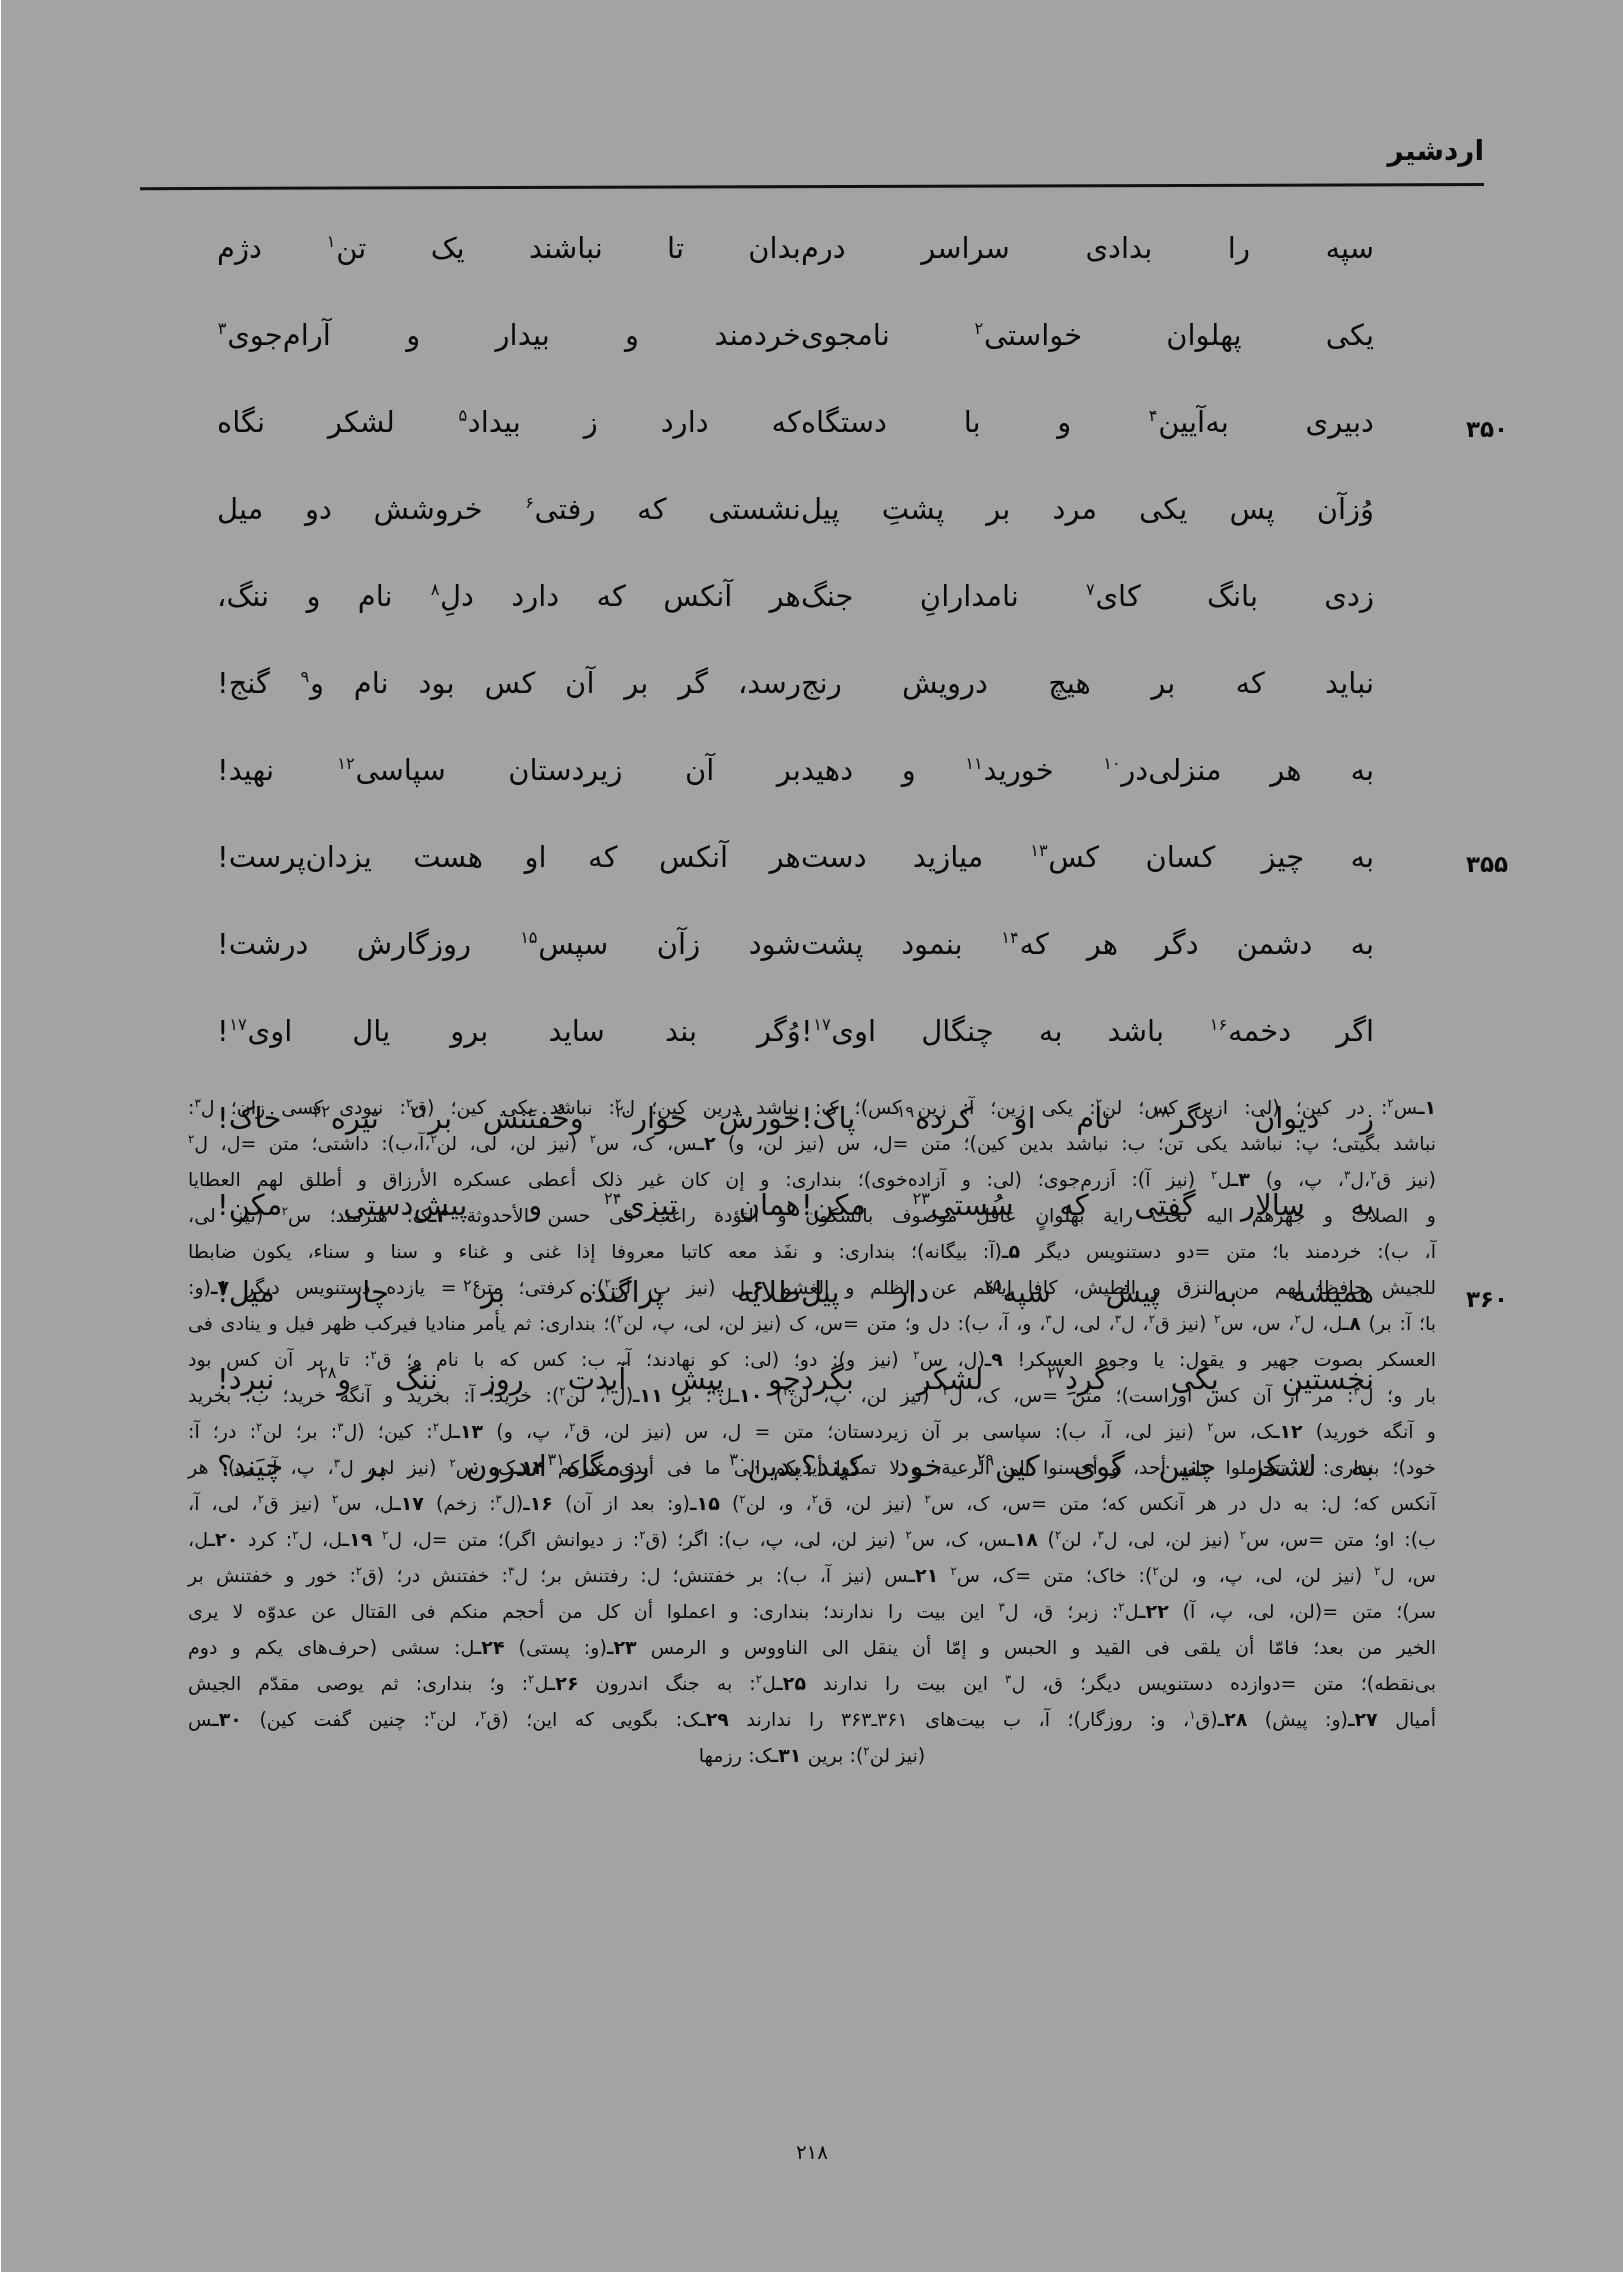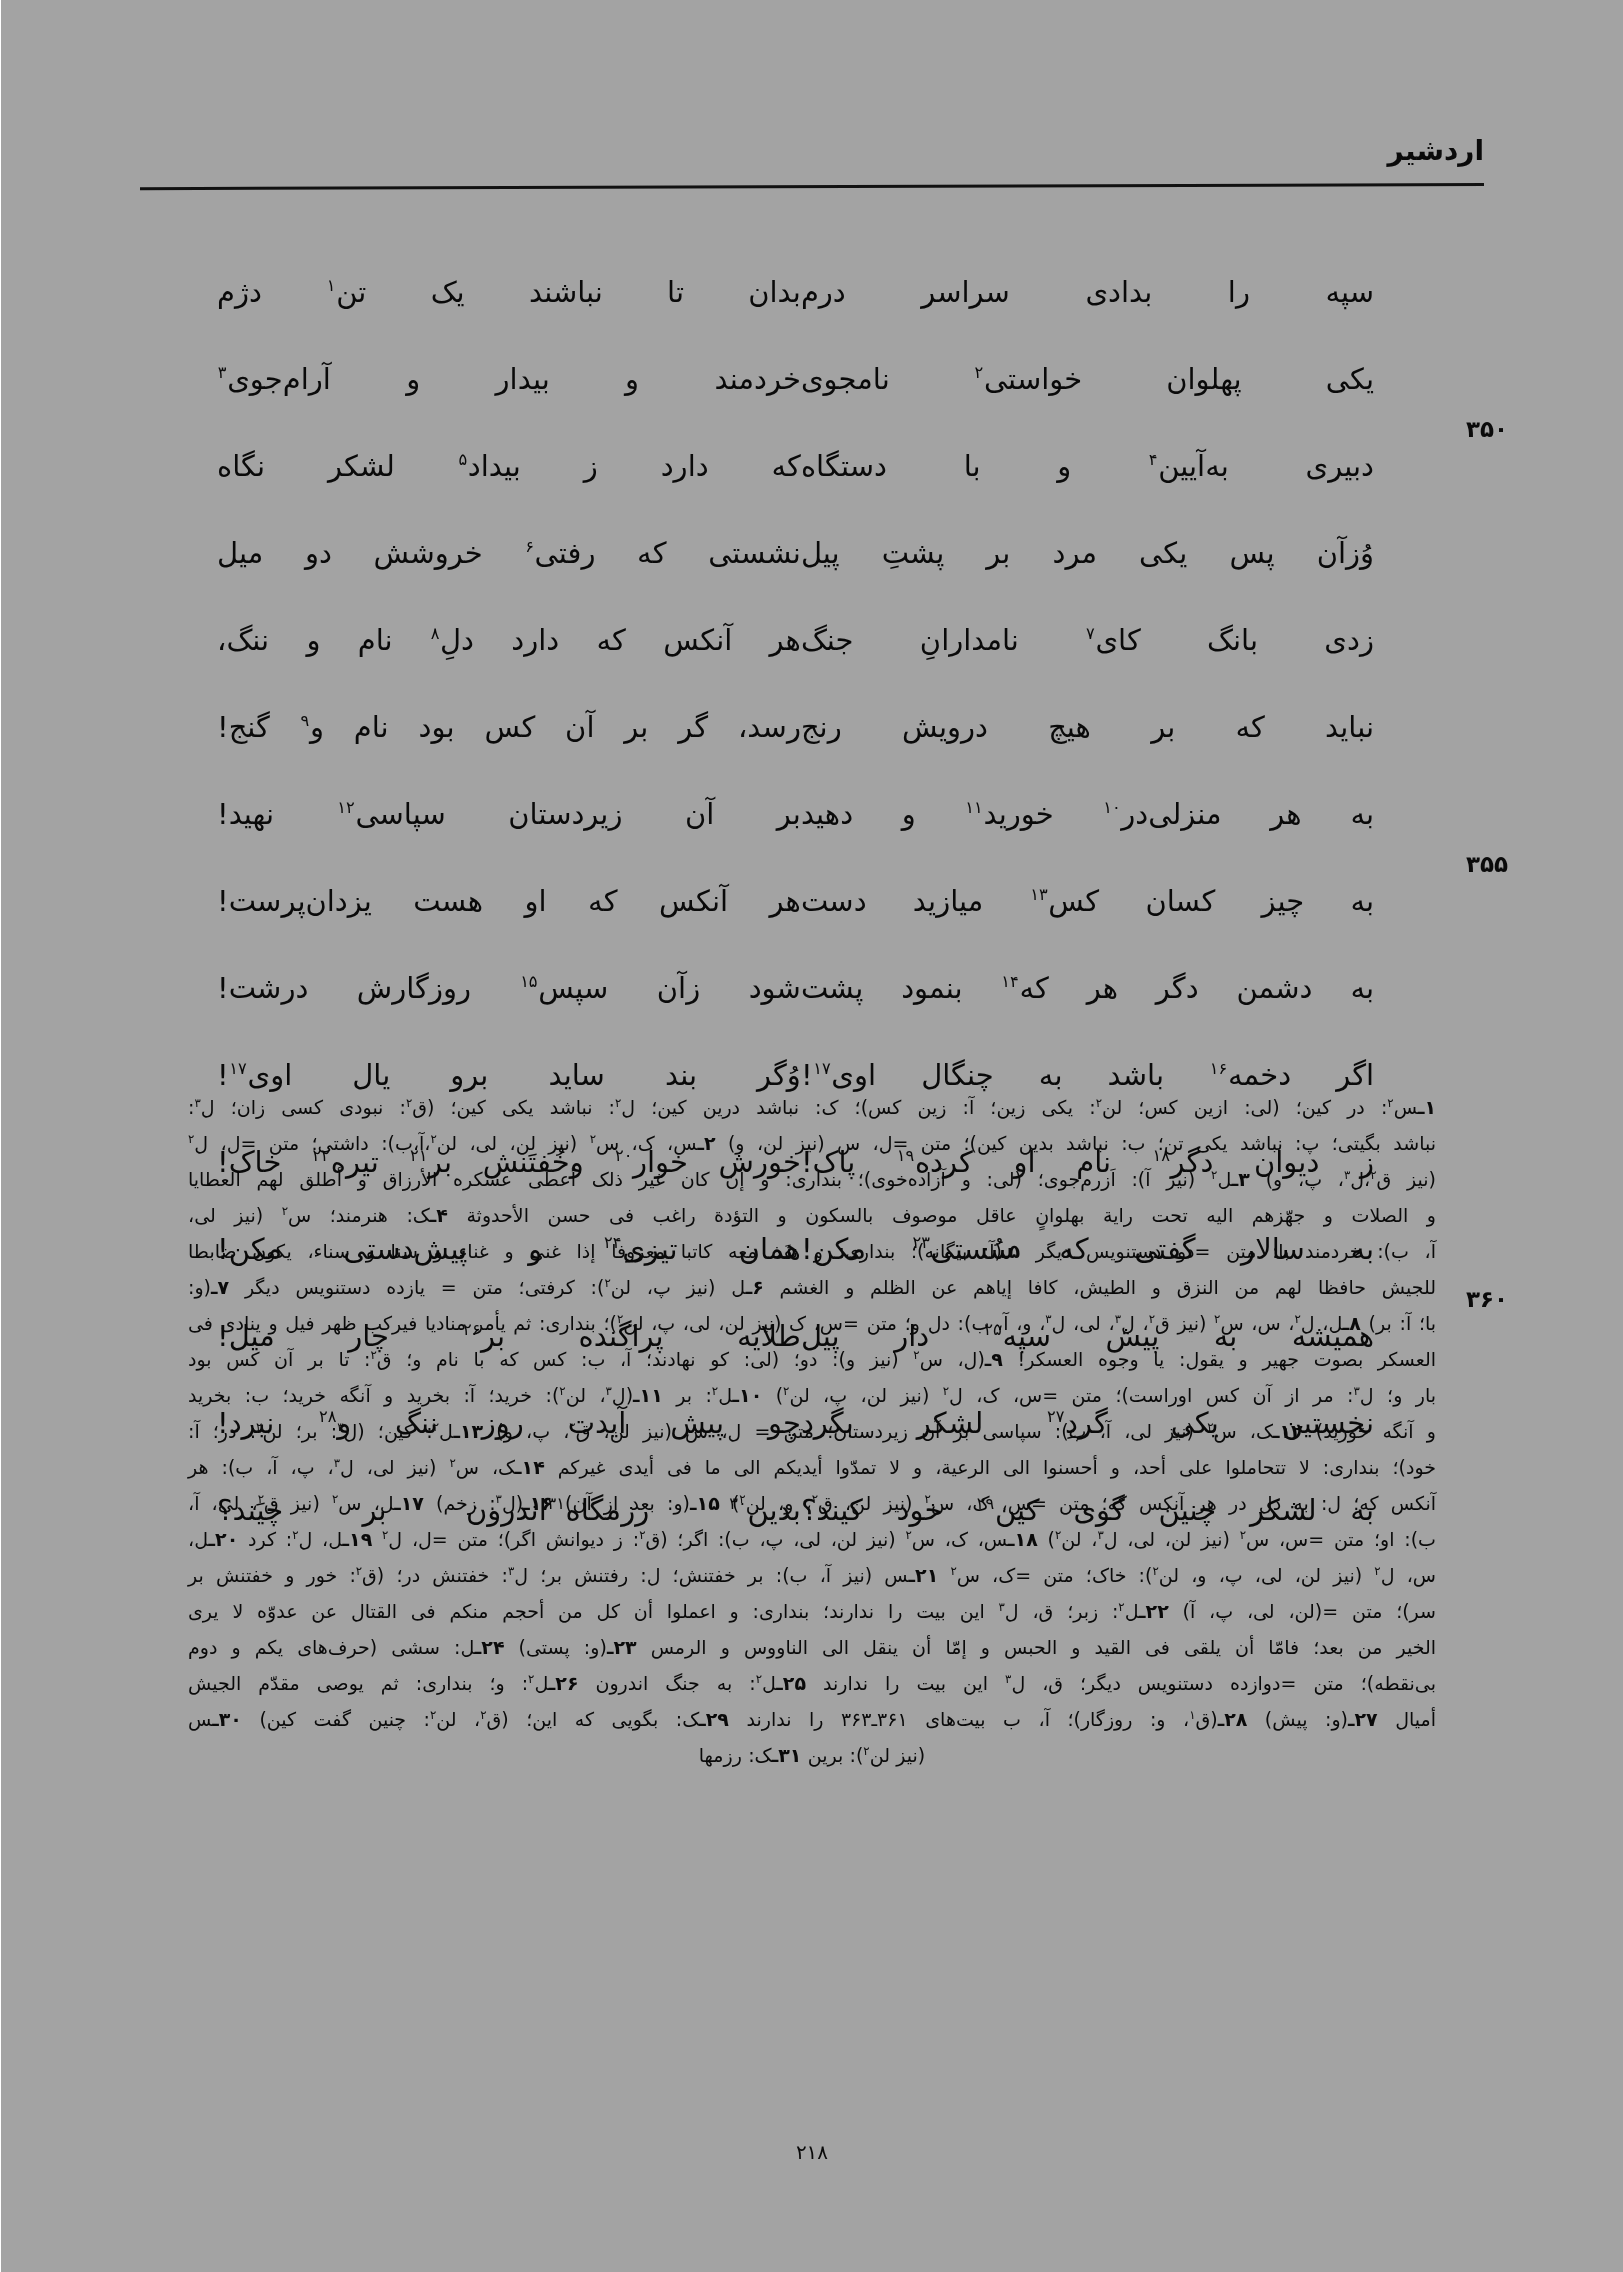--- a/index.html
+++ b/index.html
@@ -67,21 +67,20 @@
     box-sizing:border-box;
     text-align:justify;
     text-align-last:justify;
     padding-left:7px;
   }
   .hemi .txt{
     display:block;
     width:100%;
     text-align:justify;
     text-align-last:justify;
-    margin-top:44px;
   }
   .bnum{
     position:absolute;
     right:-67px;
     top:11px;
     font-size:23px;
     font-weight:700;
     letter-spacing:0.7px;
   }
   sup.vn{

